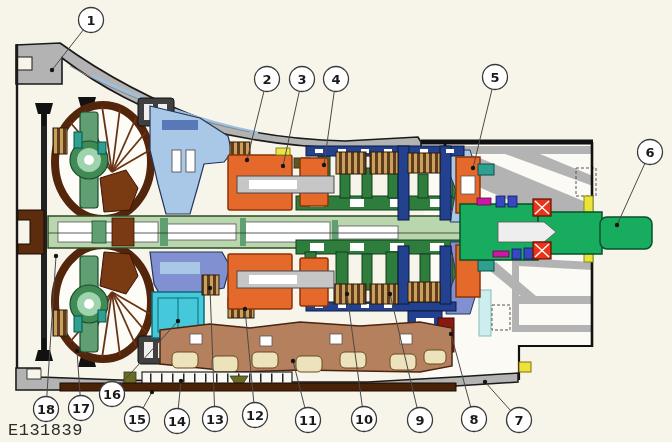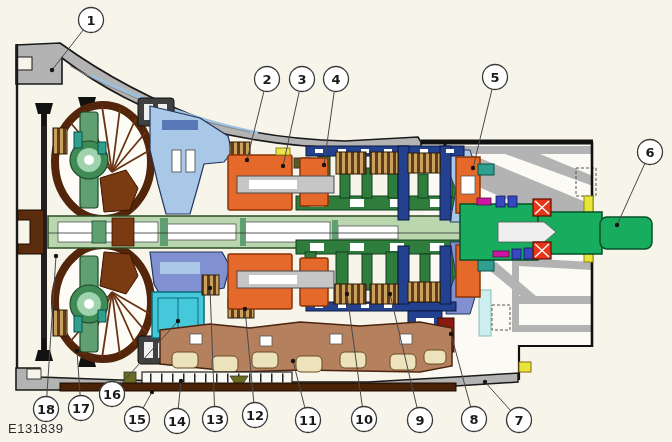--- a/index.html
+++ b/index.html
@@ -6,22 +6,22 @@
   body{
     width:672px;height:442px;
     background:#f7f4ea;
     font-family:"DejaVu Sans","Liberation Sans",sans-serif;
     overflow:hidden;
   }
   .stage{position:relative;width:672px;height:442px;background:#f7f4ea;}
   .stage svg{position:absolute;left:0;top:0;}
   .figure-code{
     position:absolute;left:8px;top:421px;
-    font-size:13px;letter-spacing:.5px;color:#2b2b2b;
-    font-family:Liberation Sans, sans-serif;
+    font-size:17px;letter-spacing:.5px;color:#2b2b2b;
+    font-family:Liberation Mono, monospace;
   }
   .callout-text{
     font-family:"DejaVu Sans","Liberation Sans",sans-serif;
     font-weight:bold;font-size:13px;fill:#1a1a1a;
   }
 </style>
 </head>
 <body>
 
 <div class="stage">

